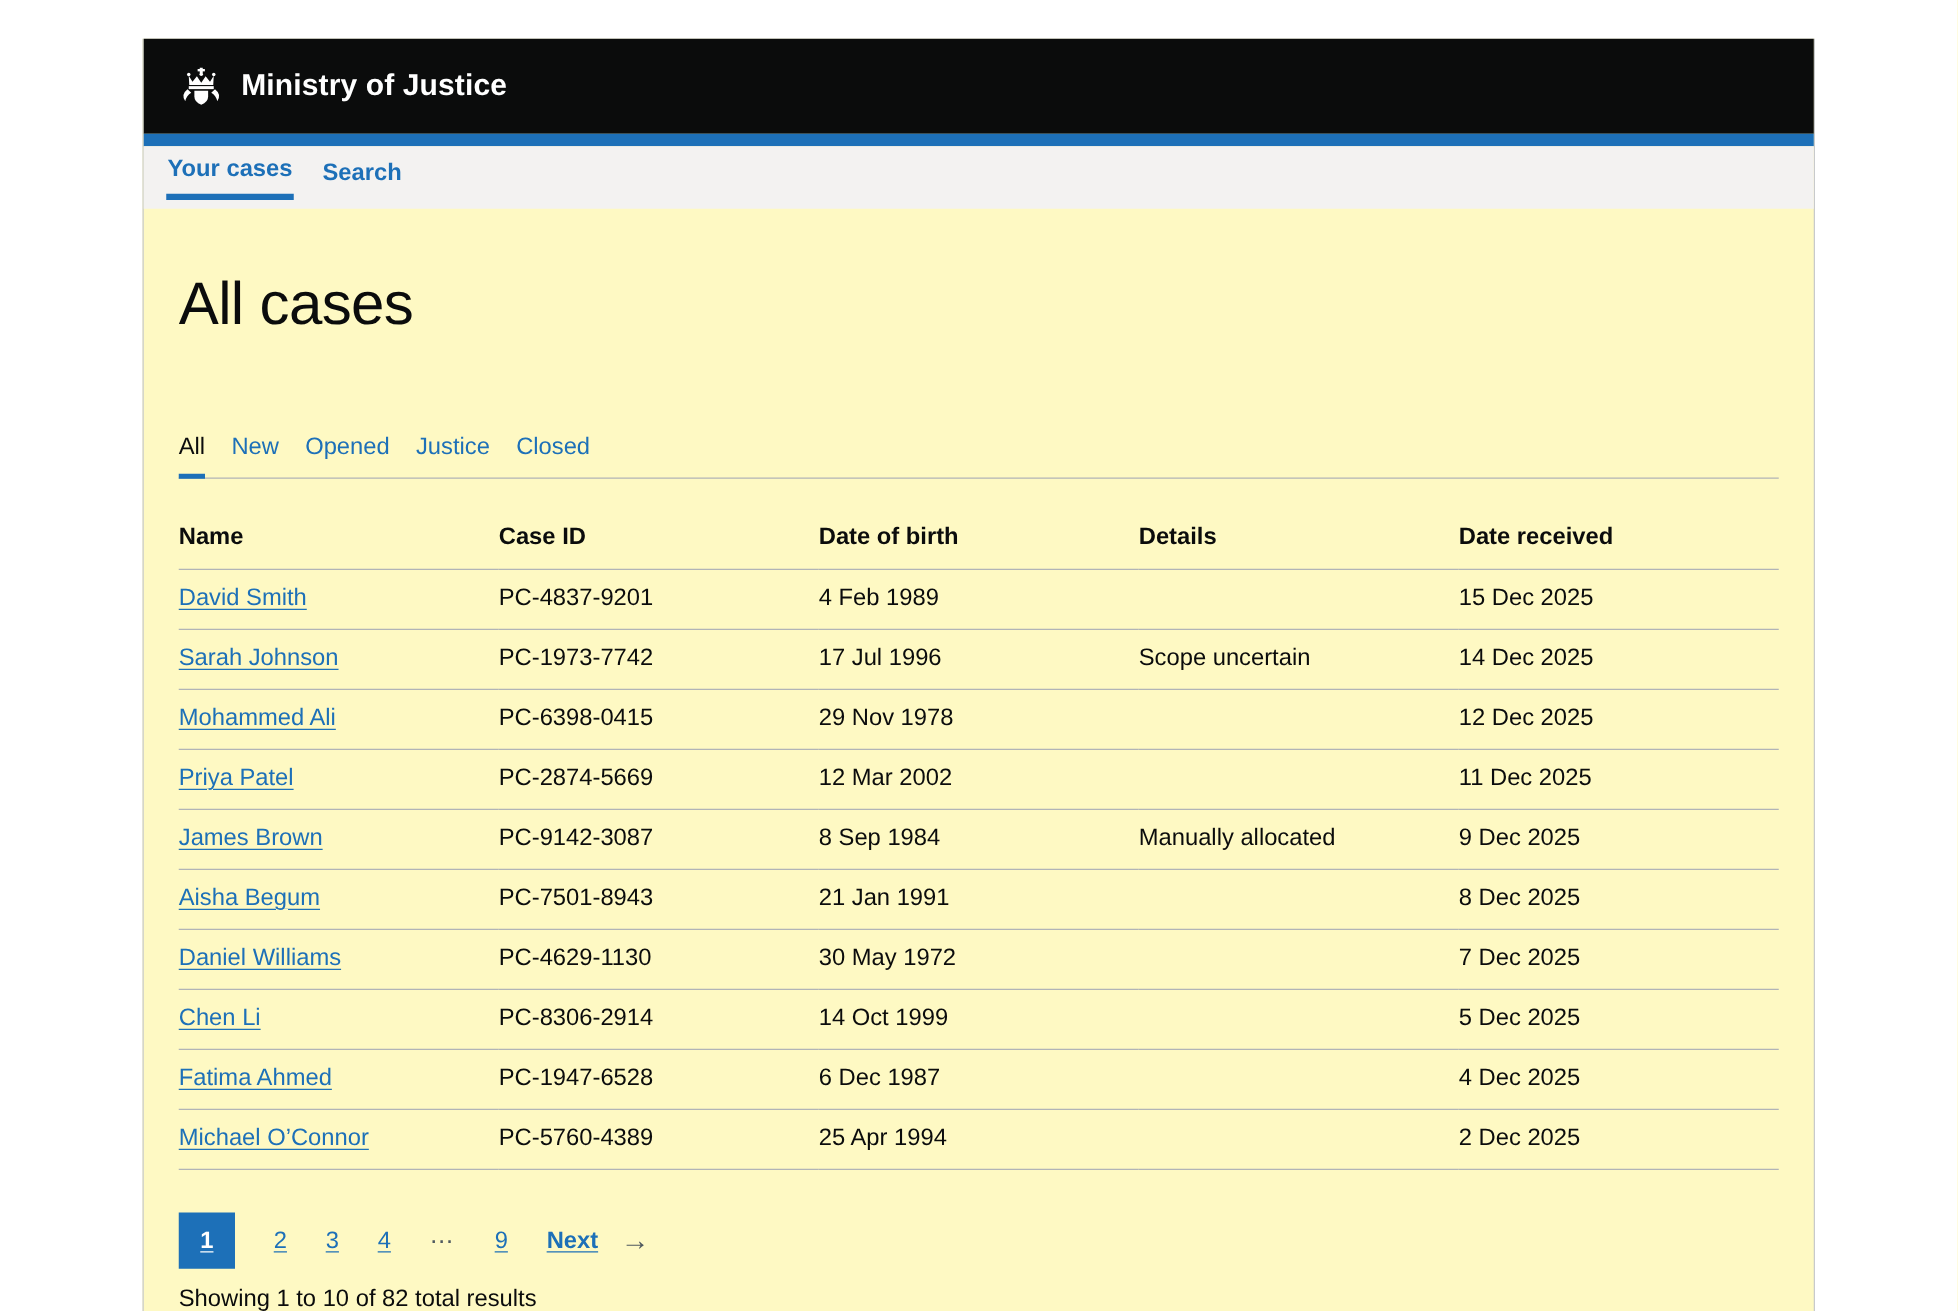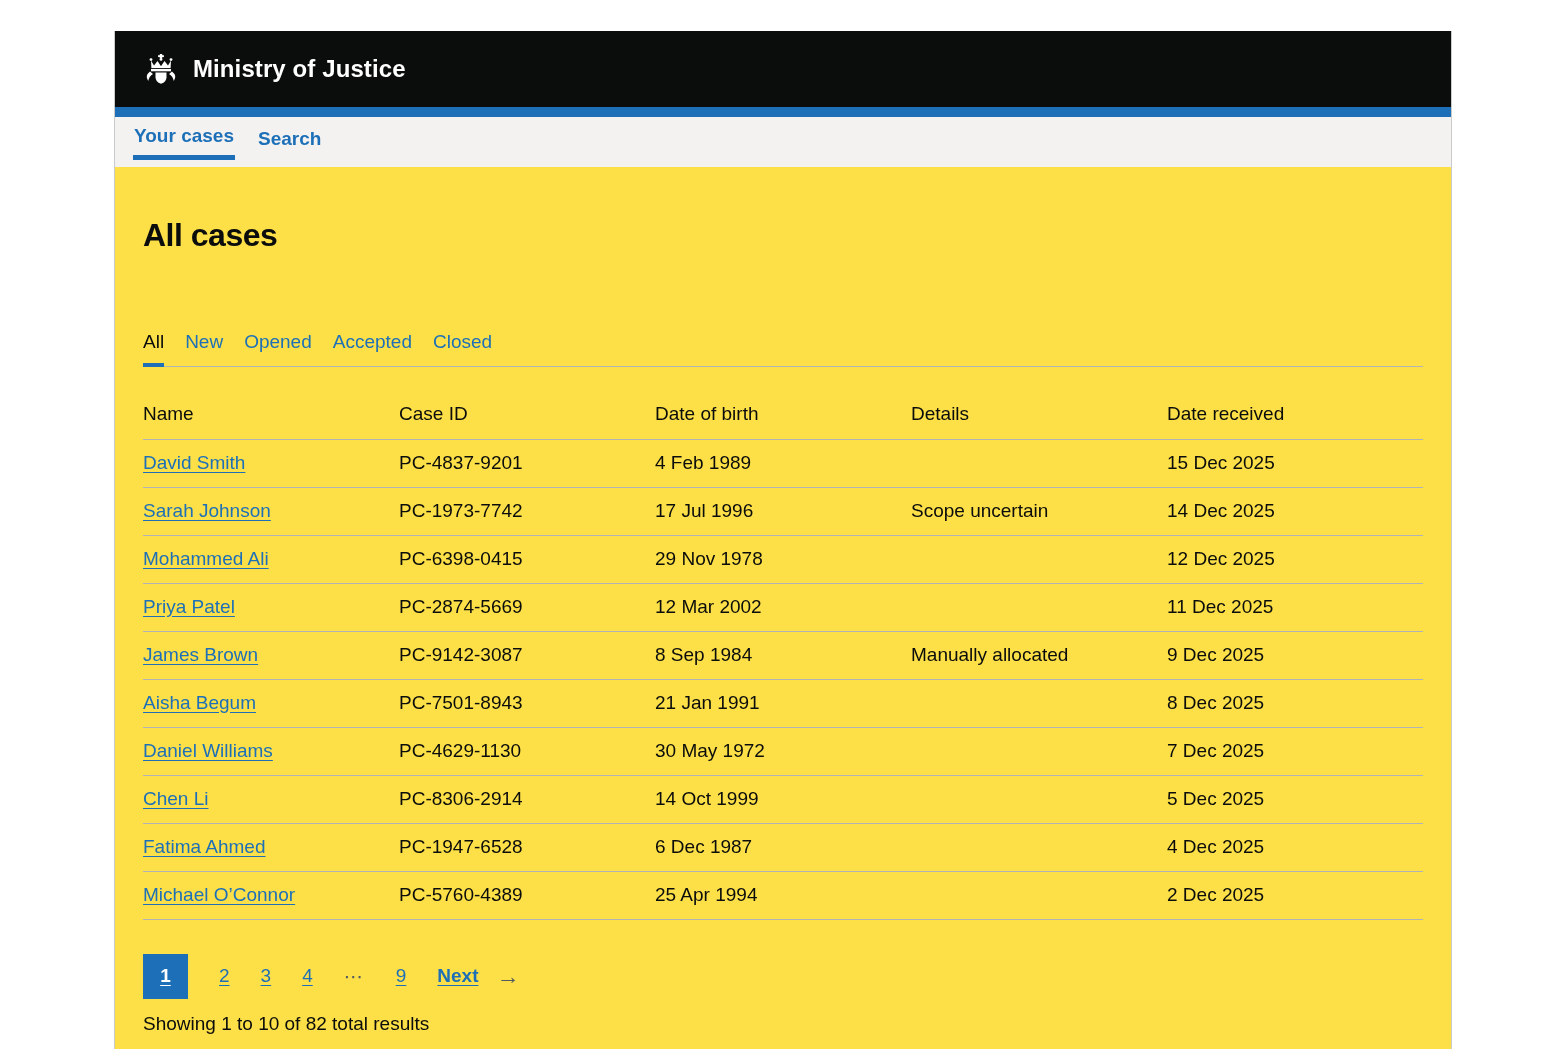--- a/index.html
+++ b/index.html
@@ -9,21 +9,21 @@
     background: #ffffff;
     font-family: "Liberation Sans", sans-serif;
     color: #0b0c0c;
     position: relative;
     overflow: hidden;
   }
   .frame {
     position: absolute;
     left: 114px; top: 31px;
     width: 1338px; height: 1018px;
-    background: #fde047;
+    background: #fef9c3;
     border-left: 1px solid #c8cacb;
     border-right: 1px solid #c8cacb;
   }
   
   .masthead {
     background: #0b0c0c;
     height: 76px;
     display: flex;
     align-items: center;
     padding: 0 28px;
@@ -54,22 +54,22 @@
     color: #1d70b8;
     text-decoration: none;
     padding: 0 1px;
     margin-bottom: 3px;
     cursor: pointer;
   }
   .nav-link.active { border-bottom: 5px solid #1d70b8; }
   
   .main { padding: 0 28px; }
   h1.page-title {
-    font-size: 32px;
-    font-weight: bold;
+    font-size: 48px;
+    font-weight: normal;
     line-height: 1.05;
     letter-spacing: -0.5px;
     margin: 52px 0 0 0;
   }
   
   .tabs {
     margin-top: 78px;
     border-bottom: 1px solid #b1b4b6;
     display: flex;
     gap: 21px;
@@ -88,21 +88,21 @@
     margin-bottom: -1px;
   }
   
   table.cases {
     width: 100%;
     border-collapse: collapse;
     margin-top: 21px;
   }
   table.cases th {
     font-size: 19px;
-    font-weight: normal;
+    font-weight: bold;
     text-align: left;
     padding: 15px 0 14px 0;
     border-bottom: 1px solid #b1b4b6;
     width: 20%;
   }
   table.cases td {
     font-size: 19px;
     padding: 12px 0 13px 0;
     border-bottom: 1px solid #b1b4b6;
     width: 20%;
@@ -184,21 +184,21 @@
     <a class="nav-link">Search</a>
   </div>
 
   <div class="main">
     <h1 class="page-title">All cases</h1>
 
     <div class="tabs">
       <a class="tab active">All</a>
       <a class="tab">New</a>
       <a class="tab">Opened</a>
-      <a class="tab">Accepted</a>
+      <a class="tab">Justice</a>
       <a class="tab">Closed</a>
     </div>
 
     <table class="cases">
       <thead>
         <tr>
           <th>Name</th>
           <th>Case ID</th>
           <th>Date of birth</th>
           <th>Details</th>

